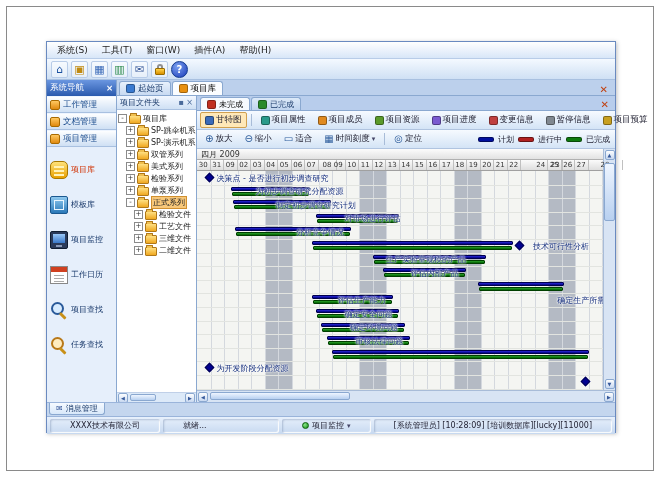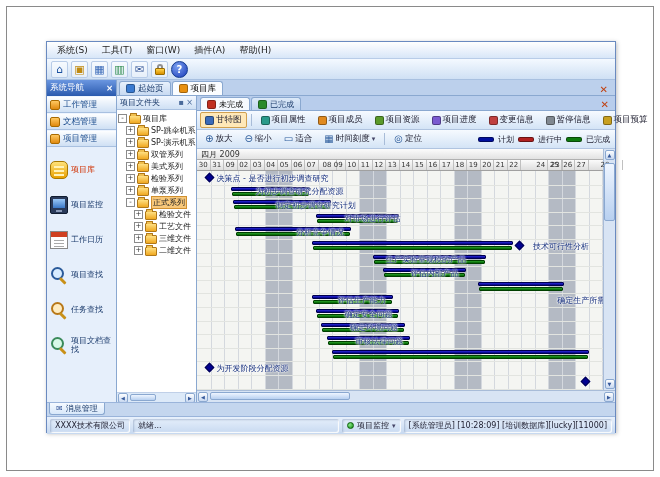--- a/index.html
+++ b/index.html
@@ -89,21 +89,21 @@
 .vscroll{width:12px;flex:none;background:#d8e4f4;border-left:1px solid #a8bcd8;display:flex;flex-direction:column;align-items:center;padding:1px 0;gap:1px}
 .hscroll{height:12px;flex:none;background:#d8e4f4;border-top:1px solid #a8bcd8;display:flex;align-items:center;padding:0 1px;gap:1px}
 .sbtn{width:10px;height:10px;flex:none;background:linear-gradient(#fdfeff,#c8d8f0);border:1px solid #8aa8d0;border-radius:2px;font-size:5px;color:#35589a;display:flex;align-items:center;justify-content:center;cursor:pointer}
 .strack{flex:1;position:relative;align-self:stretch}
 .sthumb{position:absolute;background:linear-gradient(#eef5ff,#b8d0f0);border:1px solid #8aa8d0;border-radius:2px;cursor:grab}
 
 .msgband{position:absolute;left:0;top:360px;right:0;height:14px;background:#c4d6ee;border-top:1px solid #9ab4da;display:flex;align-items:flex-start;padding:0 2px}
 .msgtab{display:flex;align-items:center;gap:3px;background:linear-gradient(#f6faff,#d8e8fa);border:1px solid #8aa8d0;border-top:none;border-radius:0 0 3px 3px;height:12px;padding:0 6px;font-size:8px;color:#1a3a6a;cursor:pointer}
 .mico{font-size:8px;color:#3a5a9a}
 .statusbar{position:absolute;left:0;top:374px;right:0;height:18px;background:linear-gradient(#e8f1fc,#c6d8f0);border-top:1px solid #9ab4da;display:flex;align-items:center;padding:0 3px;gap:3px;font-size:8px;color:#223}
-.sseg{display:flex;align-items:center;gap:3px;padding:1px 5px;height:14px;box-shadow:inset 1px 1px 2px rgba(90,110,150,.35),inset -1px -1px 1px #fff;border-radius:2px;white-space:nowrap}
+.sseg{display:flex;align-items:center;gap:3px;padding:1px 20px;height:14px;box-shadow:inset 1px 1px 2px rgba(90,110,150,.35),inset -1px -1px 1px #fff;border-radius:2px;white-space:nowrap}
 .grow{flex:1}
 .gdot{width:7px;height:7px;border-radius:50%;background:radial-gradient(circle at 35% 35%,#8ae88a,#108a10);border:1px solid #0a600a;flex:none}
 </style>
 </head>
 <body>
 
 <div class="frame">
   <div class="app">
 
     <div class="menubar" id="menubar">
@@ -144,38 +144,38 @@
             <span class="gico"></span>
             <span>项目管理</span>
           </div>
         </div>
       <div class="navitems" id="navitems">
           <div class="navitem sel">
             <span class="nico db"></span>
             <span class="nlabel">项目库</span>
           </div>
           <div class="navitem">
+            <span class="nico tpl"></span>
+            <span class="nlabel">模板库</span>
+          </div>
+          <div class="navitem">
             <span class="nico mon"></span>
             <span class="nlabel">项目监控</span>
           </div>
           <div class="navitem">
             <span class="nico cal"></span>
             <span class="nlabel">工作日历</span>
           </div>
           <div class="navitem">
             <span class="nico mag"></span>
             <span class="nlabel">项目查找</span>
           </div>
           <div class="navitem">
             <span class="nico mag2"></span>
             <span class="nlabel">任务查找</span>
-          </div>
-          <div class="navitem">
-            <span class="nico mag3"></span>
-            <span class="nlabel">项目文档查找</span>
           </div>
         </div>
     </div>
 
     <div class="rightarea">
       <div class="tabbar" id="tabbar">
           <div class="tab">
             <span class="tabico" style="background: rgb(58, 122, 208);"></span>
             <span>起始页</span>
           </div>

